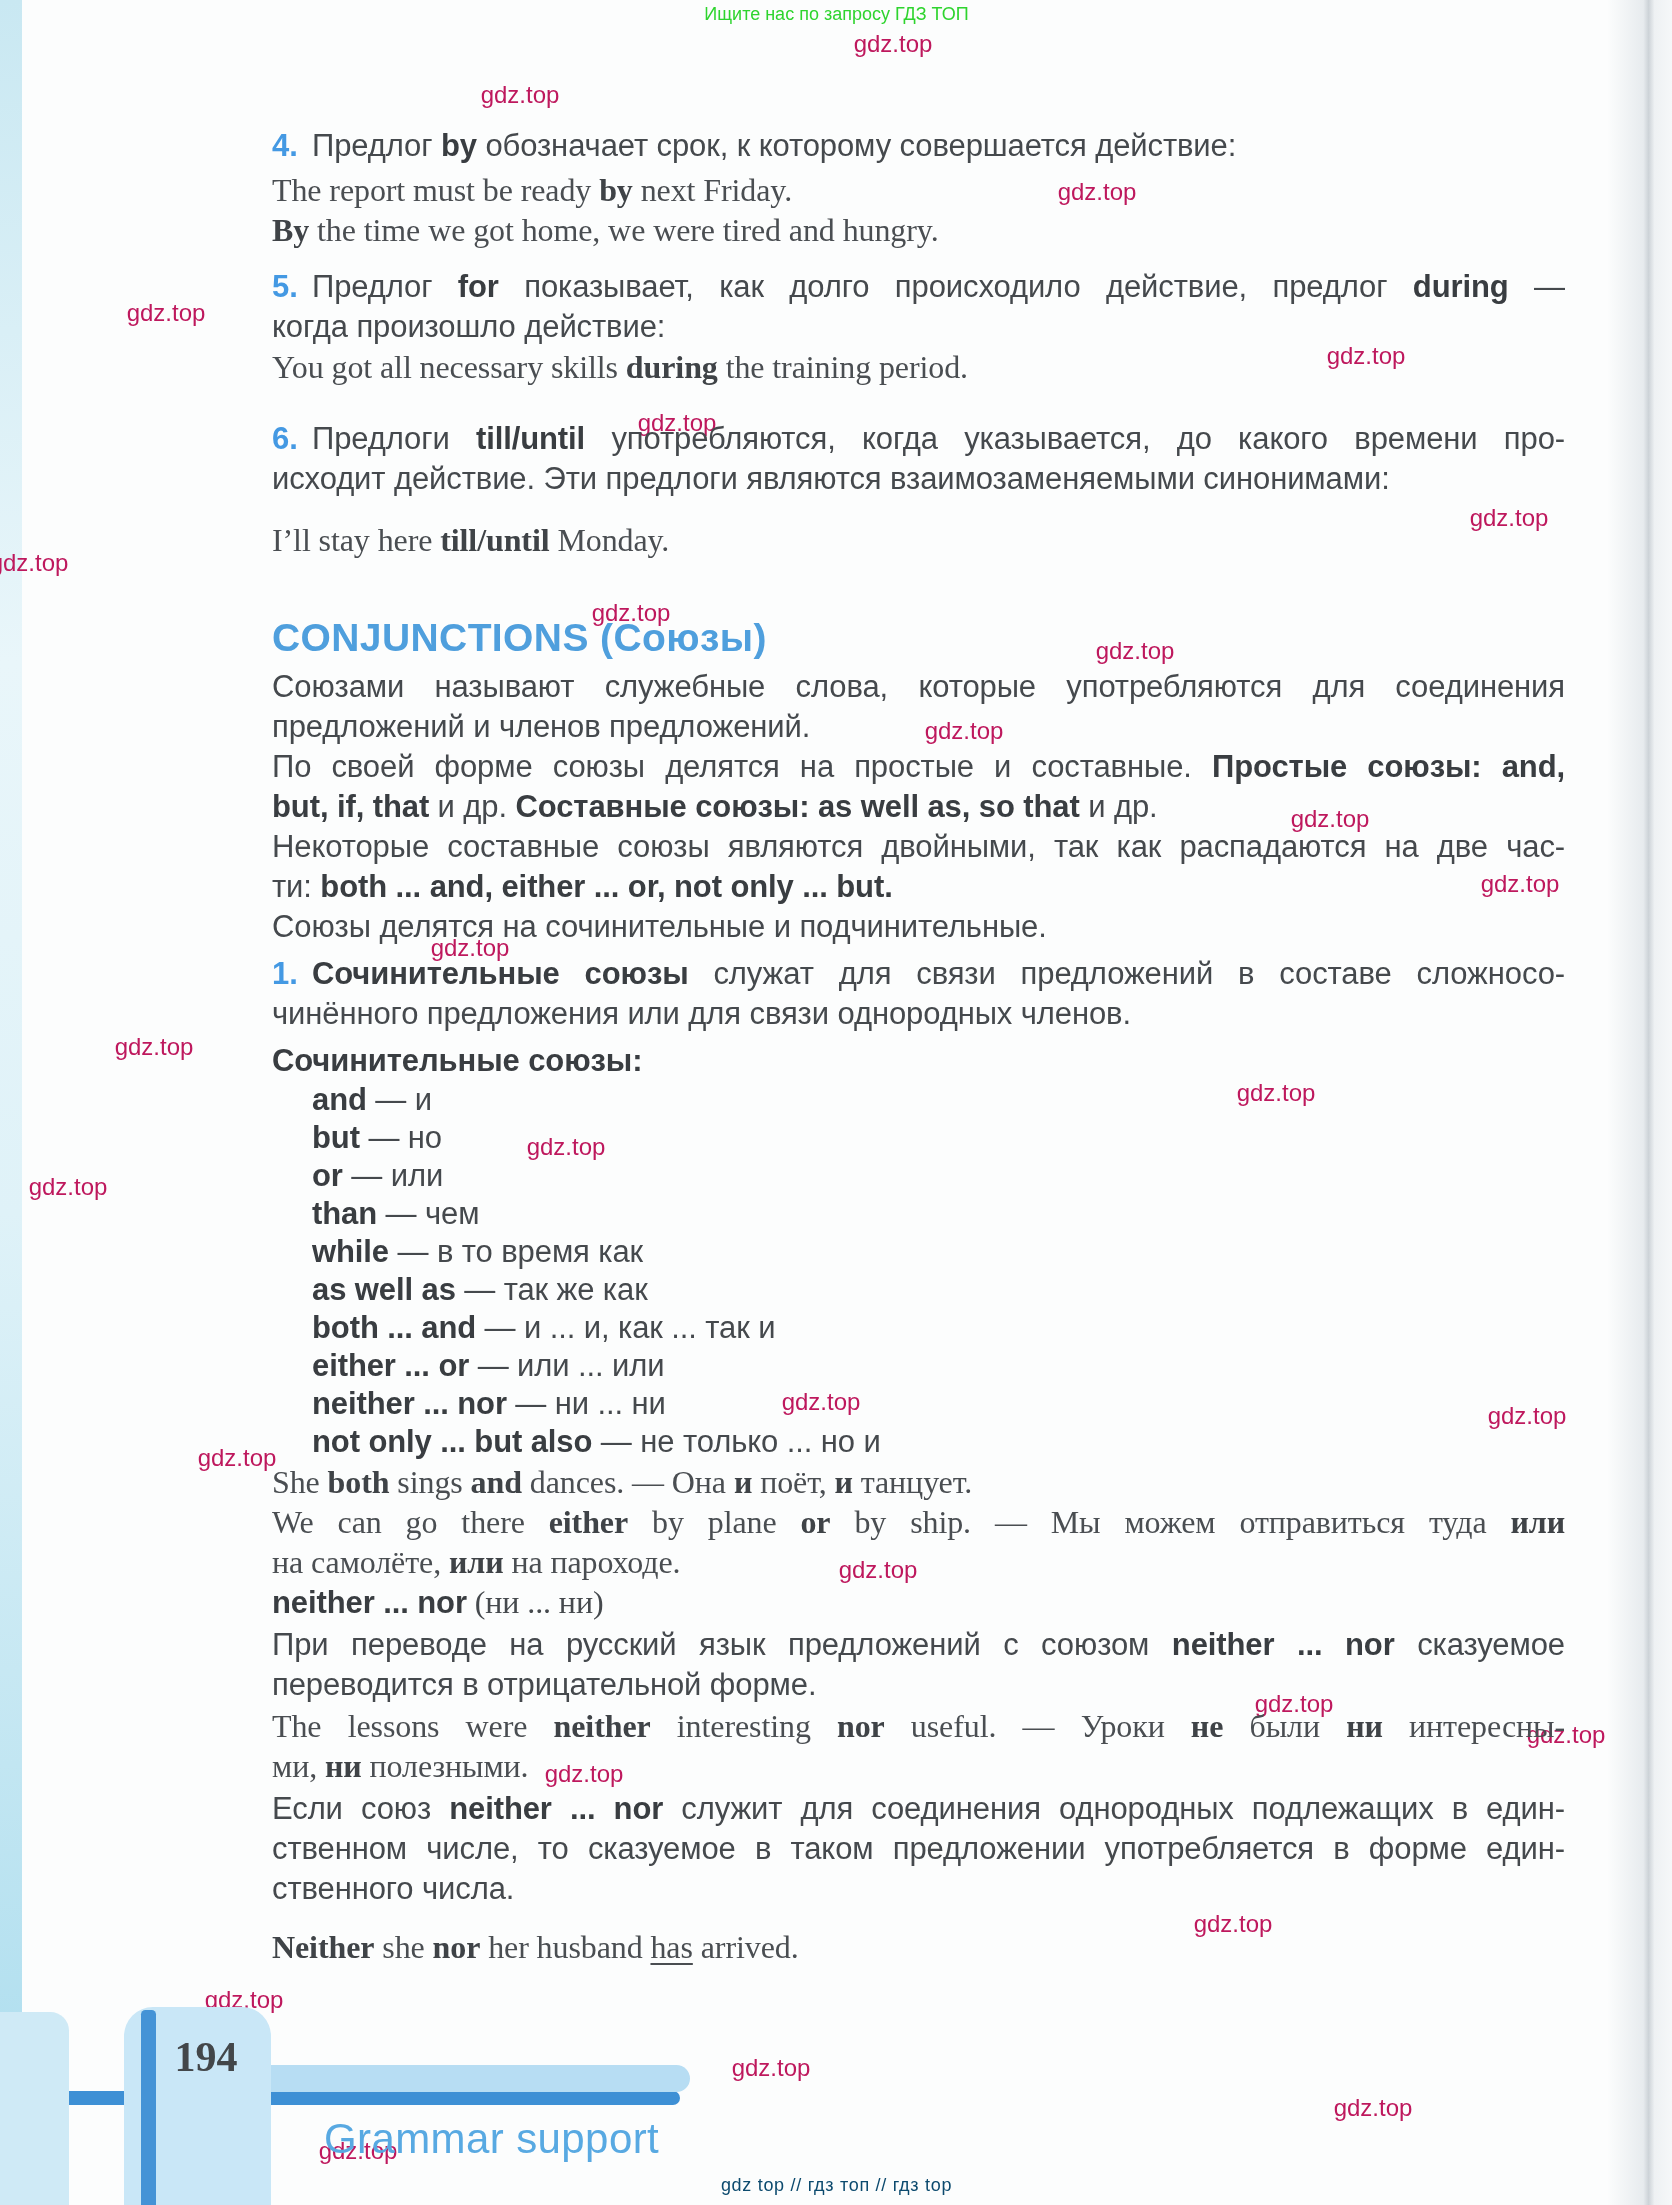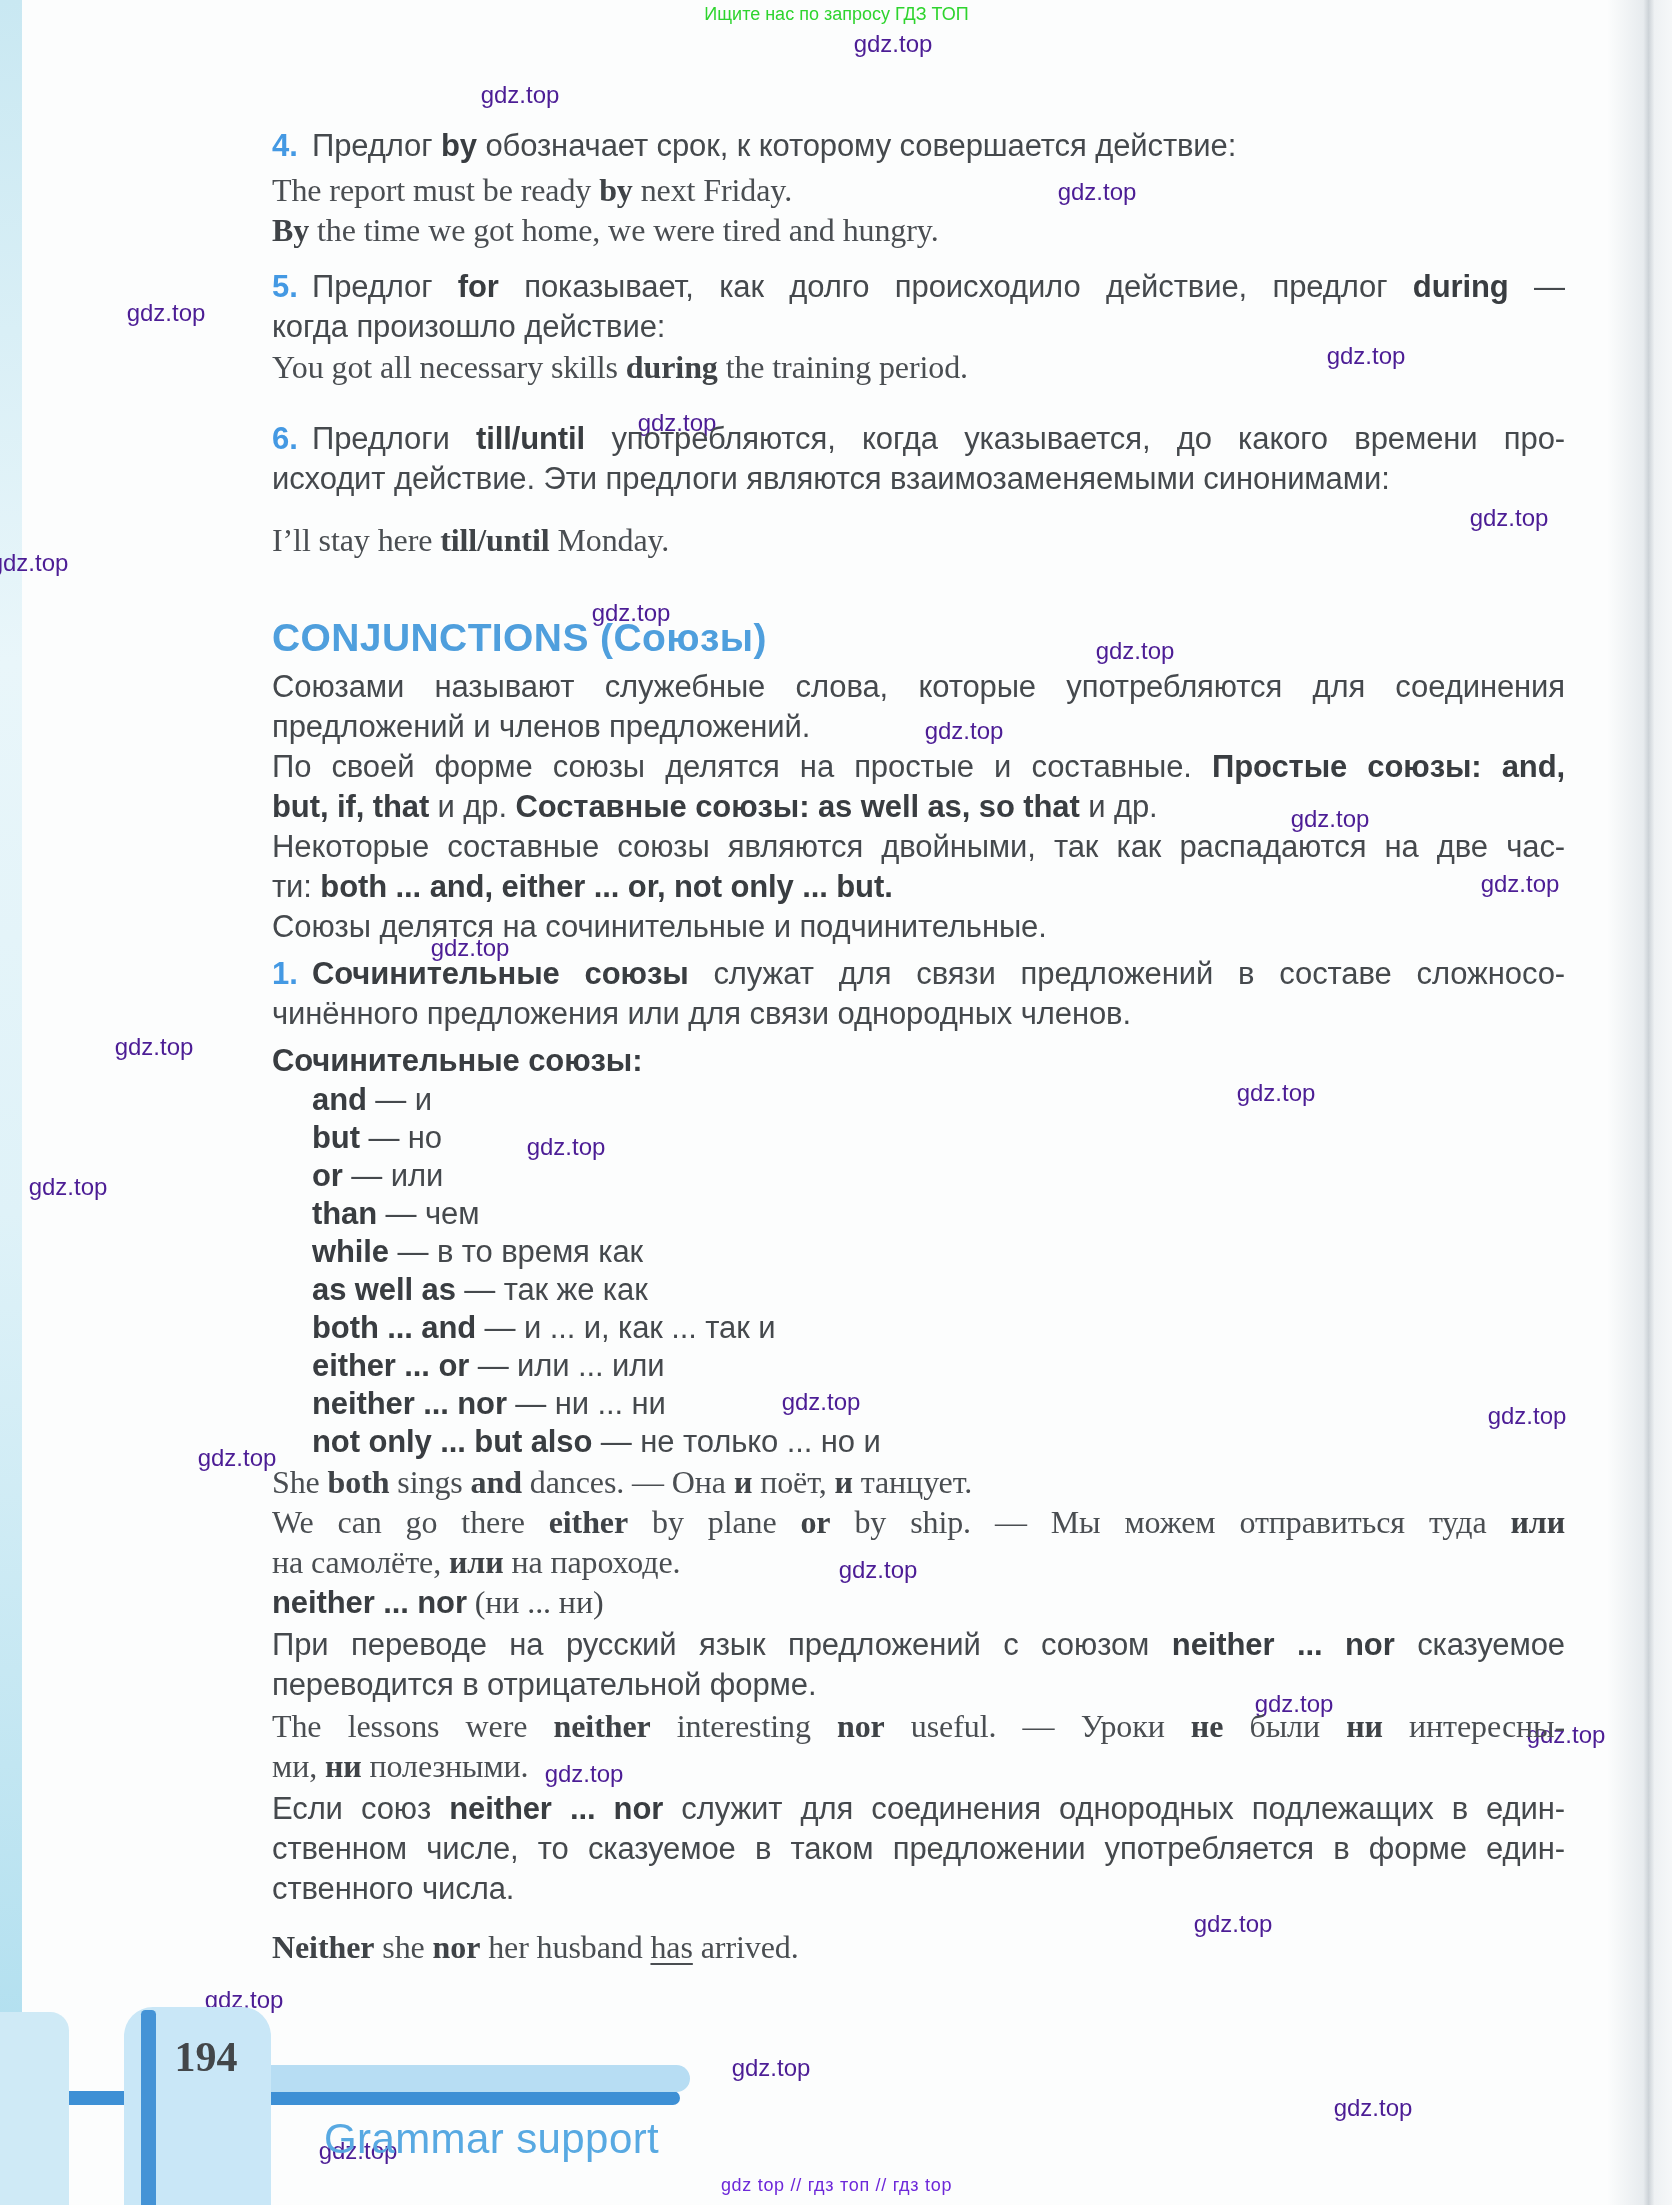--- a/index.html
+++ b/index.html
@@ -8,23 +8,23 @@
   
   .left-edge{position:absolute;left:0;top:0;width:21.5px;height:100%;
     background:linear-gradient(180deg,#c9e8f2 0%,#e9f6fa 30%,#dff2f8 55%,#c2e6f2 80%,#a9dcee 100%);}
   .right-edge{position:absolute;right:0;top:0;width:66px;height:100%;
     background:linear-gradient(90deg,rgba(255,255,255,0) 0%,#e7ebee 55%,#cdd3d8 63%,#eef1f3 72%,#f6f8f9 100%);}
 
   
   .hdr-note{position:absolute;top:4.3px;left:0;width:100%;text-align:center;
     font-family:"Liberation Sans",sans-serif;font-size:18px;color:#2ed42e;}
   .wm{position:absolute;transform:translate(-50%,-50%);font-family:"Liberation Sans",sans-serif;
-    font-size:24px;color:#4c1d95;white-space:nowrap;}
+    font-size:24px;color:#be185d;white-space:nowrap;}
   .ftr-wm{position:absolute;top:2175px;left:0;width:100%;text-align:center;
-    font-family:"Liberation Sans",sans-serif;font-size:18px;color:#6d28d9;letter-spacing:0.7px;}
+    font-family:"Liberation Sans",sans-serif;font-size:18px;color:#0c4a6e;letter-spacing:0.7px;}
 
   
   .col{position:absolute;left:272px;top:126px;width:1293px;}
   .ln{display:block;line-height:40px;min-height:40px;letter-spacing:-0.1px;}
   .sans{font-family:"Liberation Sans",sans-serif;font-size:31px;color:#45494d;}
   .serif{font-family:"Liberation Serif",serif;font-size:32px;color:#4a4e52;}
   .ln b{font-weight:700;color:#393d41;}
   .serif b{color:#3f4347;}
   .just{text-align:justify;text-align-last:justify;text-justify:inter-word;}
   .tight{line-height:38px;min-height:38px;}

